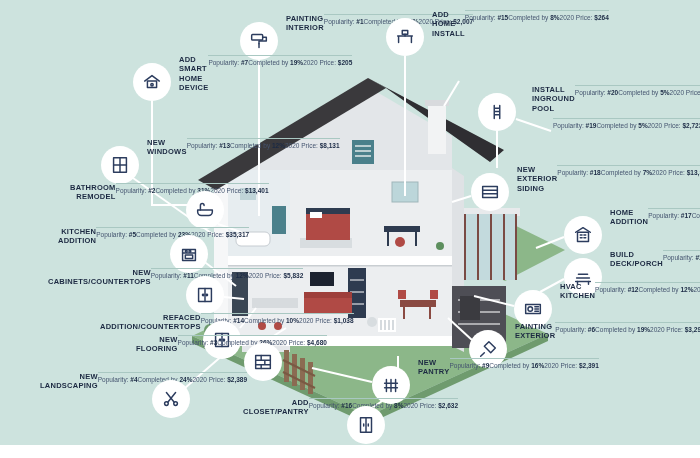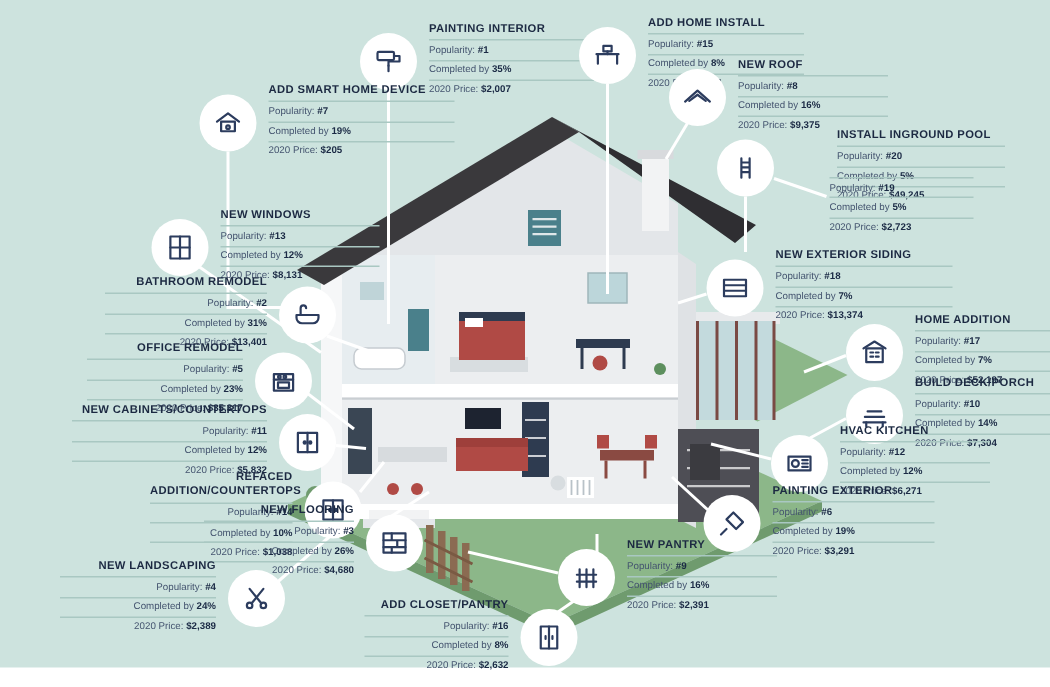--- a/index.html
+++ b/index.html
@@ -8,21 +8,21 @@
     background:#cde3de;font-family:"Liberation Sans",sans-serif;
   }
   .bottom-strip{position:absolute;left:0;bottom:0;width:700px;height:13px;background:#ffffff;}
   svg.layer{position:absolute;left:0;top:0;width:700px;height:458px;}
   .card{position:absolute;display:flex;gap:8px;align-items:flex-start;z-index:5;}
   .card .circle{
     width:38px;height:38px;border-radius:50%;background:#ffffff;flex:0 0 38px;
     display:flex;align-items:center;justify-content:center;margin-top:8px;
   }
   .card .circle svg{width:22px;height:22px;stroke:#2c3c5e;fill:none;stroke-width:1.6;stroke-linecap:round;stroke-linejoin:round;}
-  .card .txt{display:flex;flex-direction:column;}
+  .card .txt{display:flex;flex-direction:row;}
   .card.R{flex-direction:row;}
   .card.R .txt{text-align:right;}
   .card.L .txt{text-align:left;}
   .title{
     font-size:7.5px;font-weight:bold;color:#1c2942;letter-spacing:.25px;
     padding-bottom:3px;line-height:1.25;
   }
   .stat{
     border-top:1px solid #a9c8c2;padding:2.5px 0 2px;font-size:6.5px;color:#44546f;
     line-height:1.2;white-space:nowrap;
@@ -246,33 +246,20 @@
         </svg>
       </div>
     <div class="txt" style="width:104px">
       <div class="title">ADD HOME INSTALL</div>
       <div class="stat"><span>Popularity:</span> <b>#15</b></div>
       <div class="stat"><span>Completed by</span> <b>8%</b></div>
       <div class="stat"><span>2020 Price:</span> <b>$264</b></div>
     </div>
   </div>
 
-  <div class="card L" style="left:446px;top:38px">
-    <div class="circle">
-        <svg>
-          <use href="#sym-roof"></use>
-        </svg>
-      </div>
-    <div class="txt" style="width:100px">
-      <div class="title">NEW ROOF</div>
-      <div class="stat"><span>Popularity:</span> <b>#8</b></div>
-      <div class="stat"><span>Completed by</span> <b>16%</b></div>
-      <div class="stat"><span>2020 Price:</span> <b>$9,375</b></div>
-    </div>
-  </div>
 
   <div class="card L" style="left:133px;top:55px">
     <div class="circle">
         <svg>
           <use href="#sym-smart"></use>
         </svg>
       </div>
     <div class="txt" style="width:124px">
       <div class="title">ADD SMART HOME DEVICE</div>
       <div class="stat"><span>Popularity:</span> <b>#7</b></div>
@@ -280,21 +267,21 @@
       <div class="stat"><span>2020 Price:</span> <b>$205</b></div>
     </div>
   </div>
 
   <div class="card L" style="left:478px;top:85px">
     <div class="circle">
         <svg>
           <use href="#sym-ladder"></use>
         </svg>
       </div>
-    <div class="txt" style="width:112px;margin-left:34px">
+    <div class="txt" style="width:112px;margin-left:8px">
       <div class="title">INSTALL INGROUND POOL</div>
       <div class="stat"><span>Popularity:</span> <b>#20</b></div>
       <div class="stat"><span>Completed by</span> <b>5%</b></div>
       <div class="stat"><span>2020 Price:</span> <b>$49,245</b></div>
     </div>
   </div>
 
   <div class="card L" style="left:553px;top:118px">
     <div class="txt" style="width:96px">
       <div class="stat"><span>Popularity:</span> <b>#19</b></div>
@@ -354,21 +341,21 @@
     <div class="txt" style="width:96px">
       <div class="title">HOME ADDITION</div>
       <div class="stat"><span>Popularity:</span> <b>#17</b></div>
       <div class="stat"><span>Completed by</span> <b>7%</b></div>
       <div class="stat"><span>2020 Price:</span> <b>$52,197</b></div>
     </div>
   </div>
 
   <div class="card R" style="left:58px;top:227px">
     <div class="txt" style="width:104px">
-      <div class="title">OFFICE REMODEL</div>
+      <div class="title">KITCHEN ADDITION</div>
       <div class="stat"><span>Popularity:</span> <b>#5</b></div>
       <div class="stat"><span>Completed by</span> <b>23%</b></div>
       <div class="stat"><span>2020 Price:</span> <b>$35,317</b></div>
     </div>
     <div class="circle">
         <svg>
           <use href="#sym-oven"></use>
         </svg>
       </div>
   </div>

